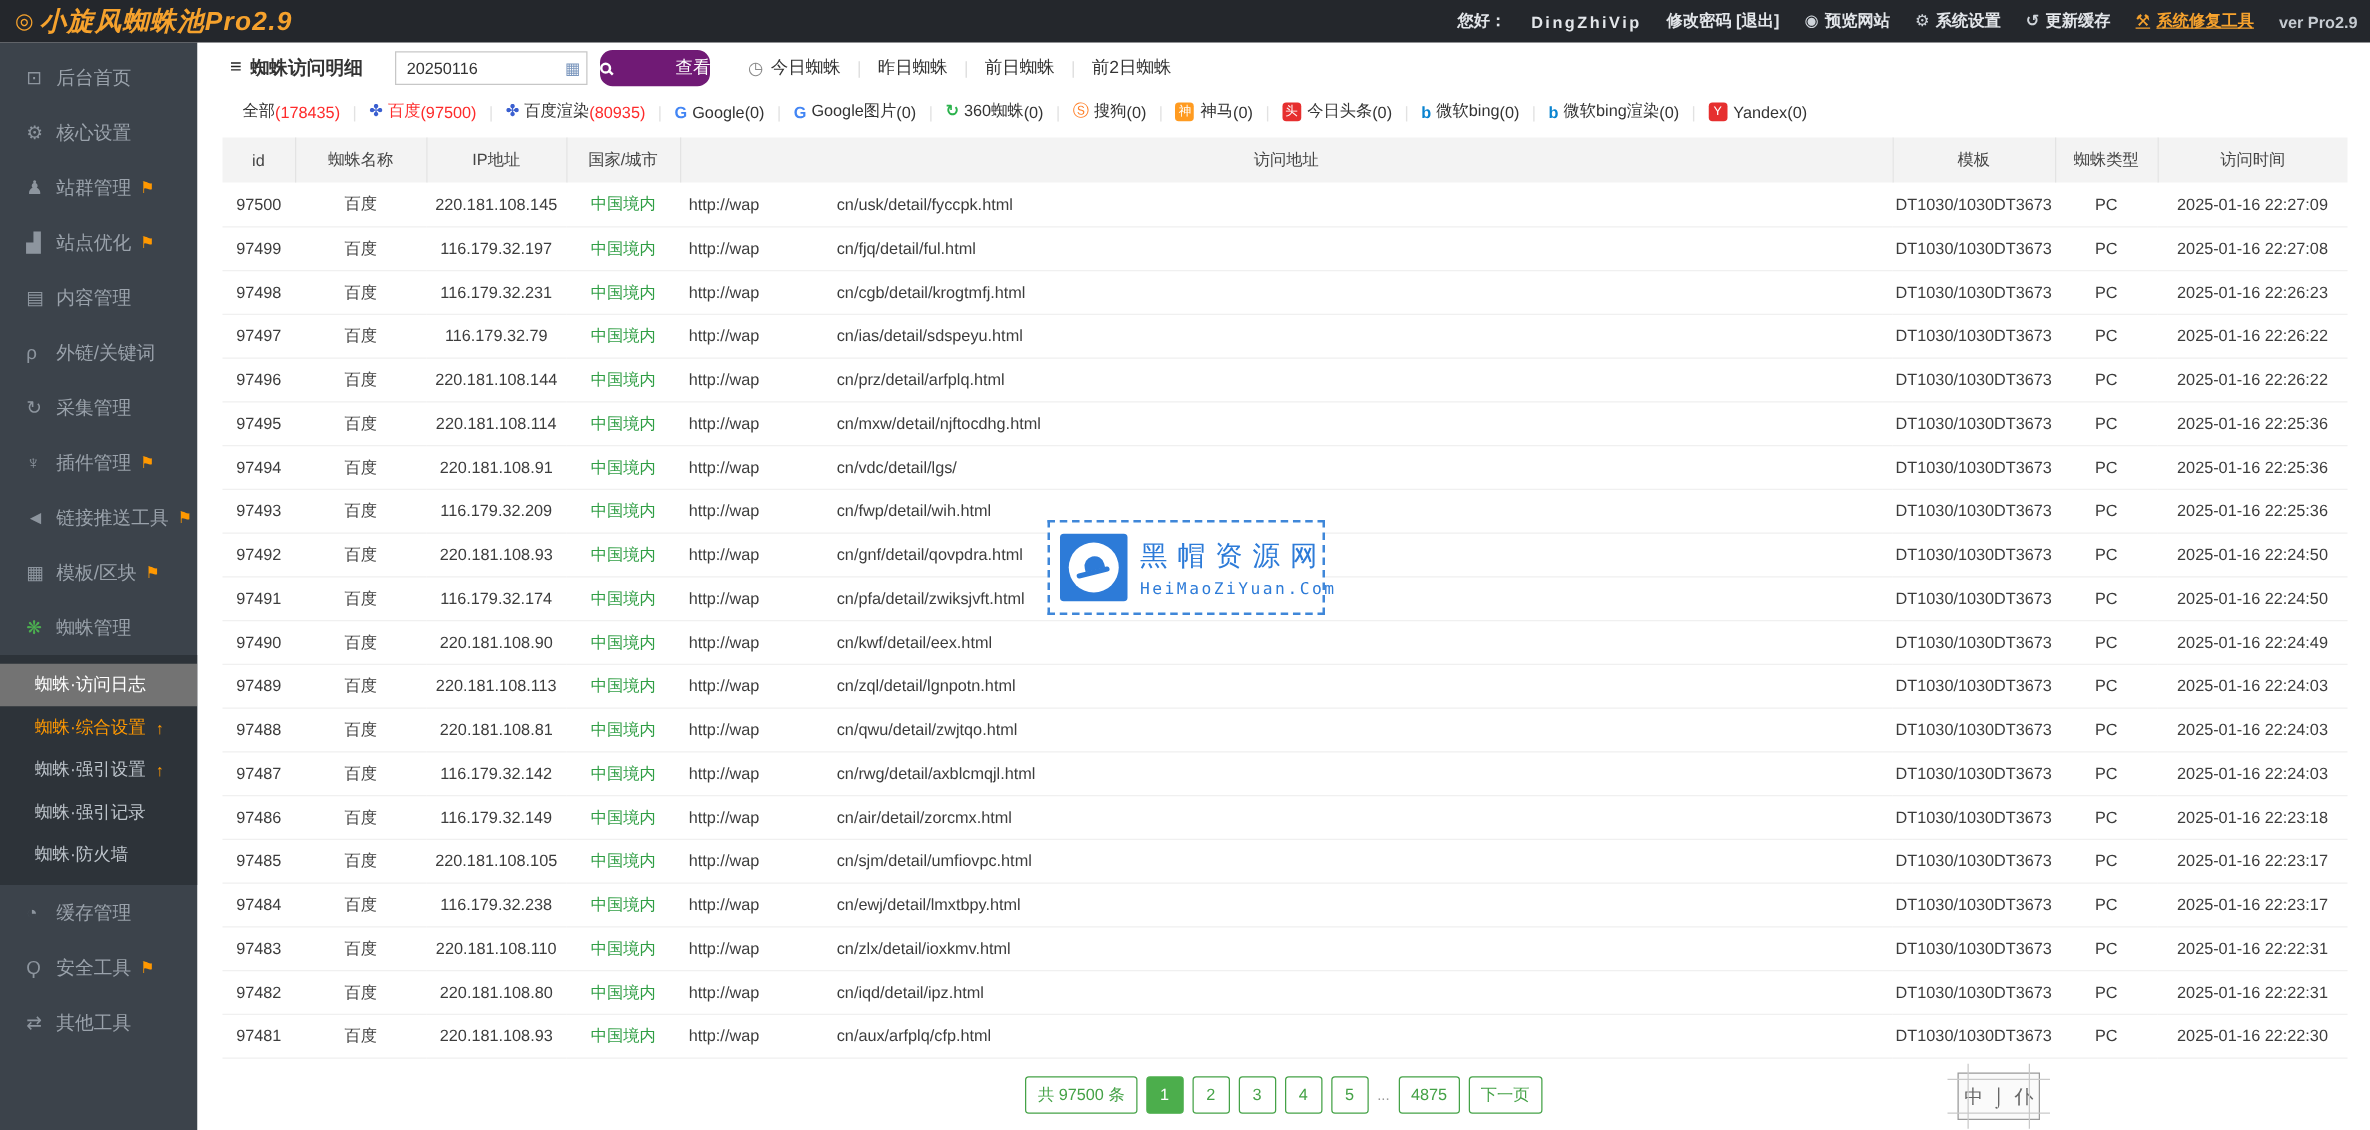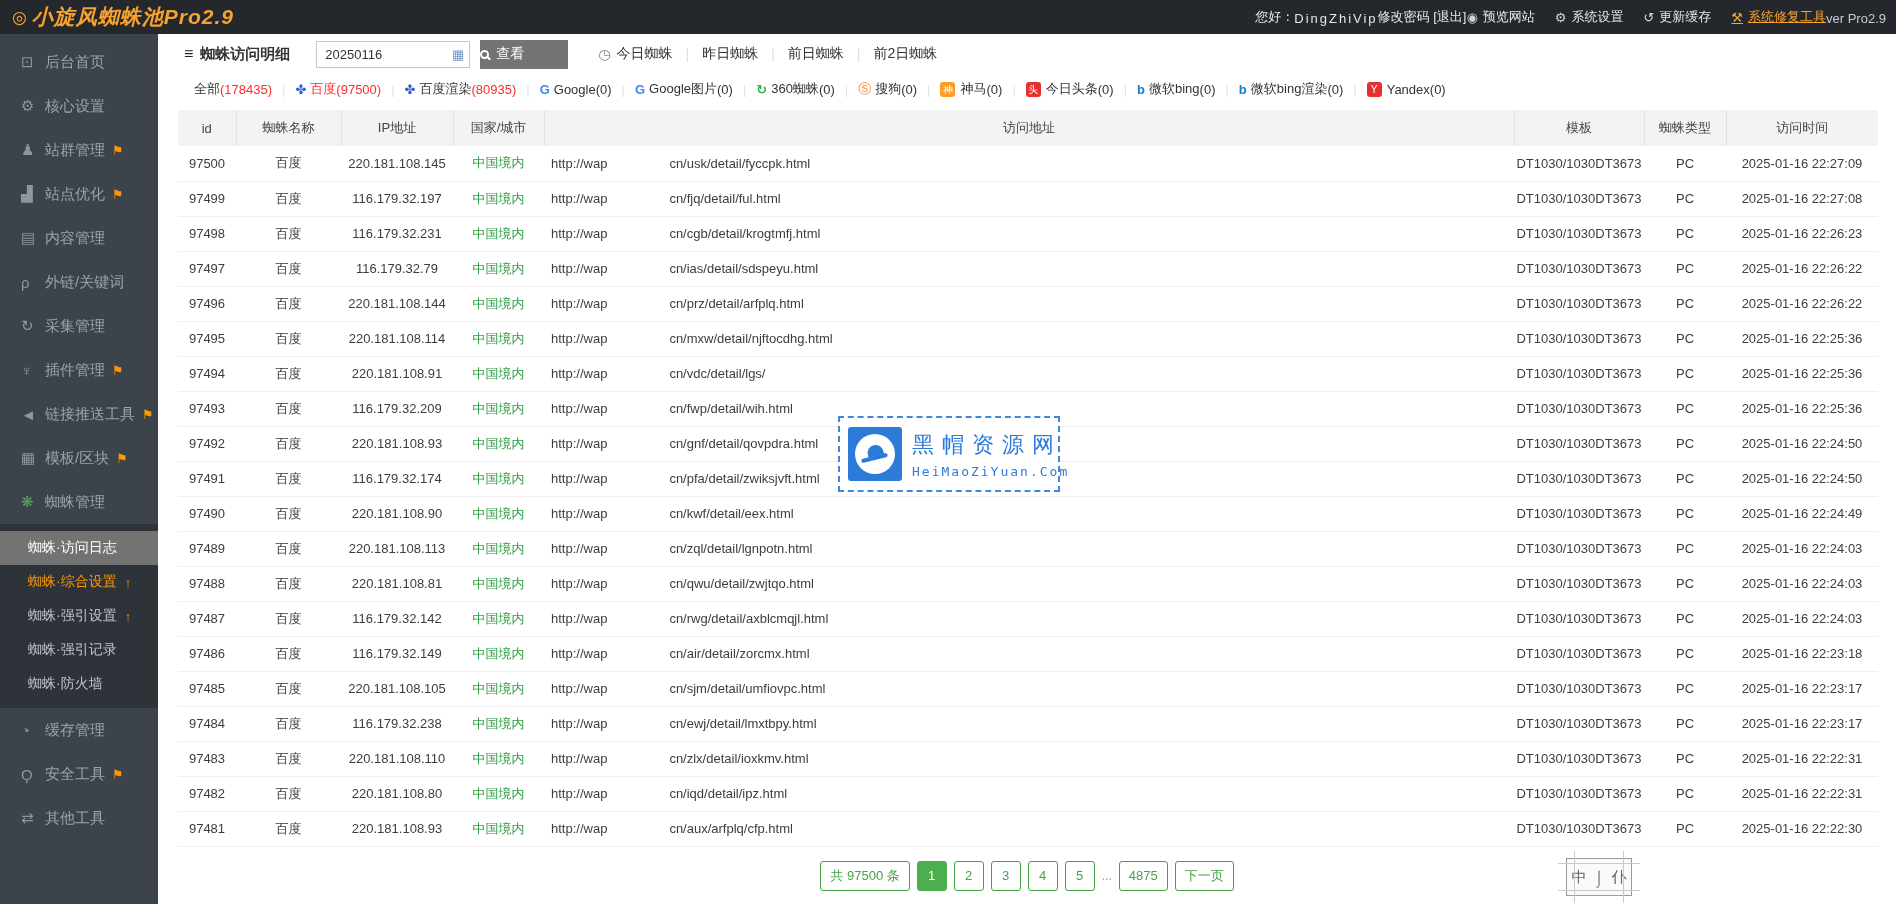--- a/index.html
+++ b/index.html
@@ -4,21 +4,21 @@
 <style>
   * { margin:0; padding:0; box-sizing:border-box; }
   html,body { width:1896px; height:904px; overflow:hidden; background:#fff;
     font-family:"Liberation Sans","DejaVu Sans",sans-serif; }
   
   .topbar { height:34px; background:#24272c; display:flex; align-items:center;
     justify-content:space-between; padding:0 10px 0 12px; position:relative; z-index:10; }
   .logo { color:#f6a22d; font-style:italic; font-weight:bold; font-size:21px; letter-spacing:1px;
     display:flex; align-items:center; white-space:nowrap; }
   .logo .swirl { font-style:normal; font-size:17px; margin-right:4px; }
-  .tb-right { display:flex; align-items:flex-end; color:#e3e6ea; font-size:13px; white-space:nowrap; }
+  .tb-right { display:flex; align-items:center; gap:20px; color:#e3e6ea; font-size:13px; white-space:nowrap;font-weight:bold; }
   .tb-right .uname { letter-spacing:2px; }
   .tb-item { display:flex; align-items:center; gap:5px; cursor:pointer; color:#e3e6ea; text-decoration:none; }
   .tb-item .tb-ic { font-size:13px; color:#cfd4da; }
   .tb-item.hl { color:#f6a22d; text-decoration:underline; }
   .tb-item.hl .tb-ic { color:#f6a22d; }
   .ver { color:#c6cbd1; }
   
   .layout { display:flex; height:870px; }
   .sidebar { width:158px; background:#3c434b; flex:none; padding-top:6px; }
   .sb-item { height:44px; display:flex; align-items:center; padding-left:21px;
@@ -34,22 +34,22 @@
   .sm-arrow { color:#ff9800; margin-left:8px; font-size:13px; }
   
   .main { flex:1; background:#fff; position:relative; }
   .toolbar { height:40px; display:flex; align-items:center; padding-left:26px; }
   .tl-title { display:flex; align-items:center; font-size:15px; font-weight:bold; color:#333; }
   .tl-title .list-ic { font-size:16px; margin-right:7px; color:#222; }
   .date-wrap { position:relative; margin-left:26px; }
   .date-input { width:154px; height:27px; border:1px solid #c7c7c7; font-size:13px; color:#333;
     padding:0 26px 0 8px; font-family:inherit; }
   .cal-ic { position:absolute; right:6px; top:6px; font-size:13px; color:#7a96bd; cursor:pointer; }
-  .view-btn { margin-left:10px; width:88px; height:29px; background:#737373; color:#fff; border:none;
-    border-radius:0; font-size:14px; display:flex; align-items:center; justify-content:flex-start; gap:7px; cursor:pointer; font-family:inherit; }
+  .view-btn { margin-left:10px; width:88px; height:29px; background:#701a75; color:#fff; border:none;
+    border-radius:10px; font-size:14px; display:flex; align-items:center; justify-content:space-between; gap:7px; cursor:pointer; font-family:inherit; }
   .mag { width:9px; height:9px; border:2px solid #fff; border-radius:50%; position:relative; display:inline-block; }
   .mag::after { content:""; position:absolute; width:5px; height:2px; background:#fff;
     right:-4px; bottom:-2px; transform:rotate(45deg); }
   .quick { display:flex; align-items:center; margin-left:30px; font-size:14px; color:#333; }
   .q-item { display:flex; align-items:center; cursor:pointer; }
   .q-item .q-ic { color:#8a8a8a; margin-right:6px; font-size:14px; }
   .q-sep { color:#e0e0e0; margin:0 13px; }
   
   .filterbar { display:flex; align-items:center; padding:6px 0 12px 36px; font-size:13px; color:#333; white-space:nowrap; }
   .f-item { display:flex; align-items:center; cursor:pointer; }

